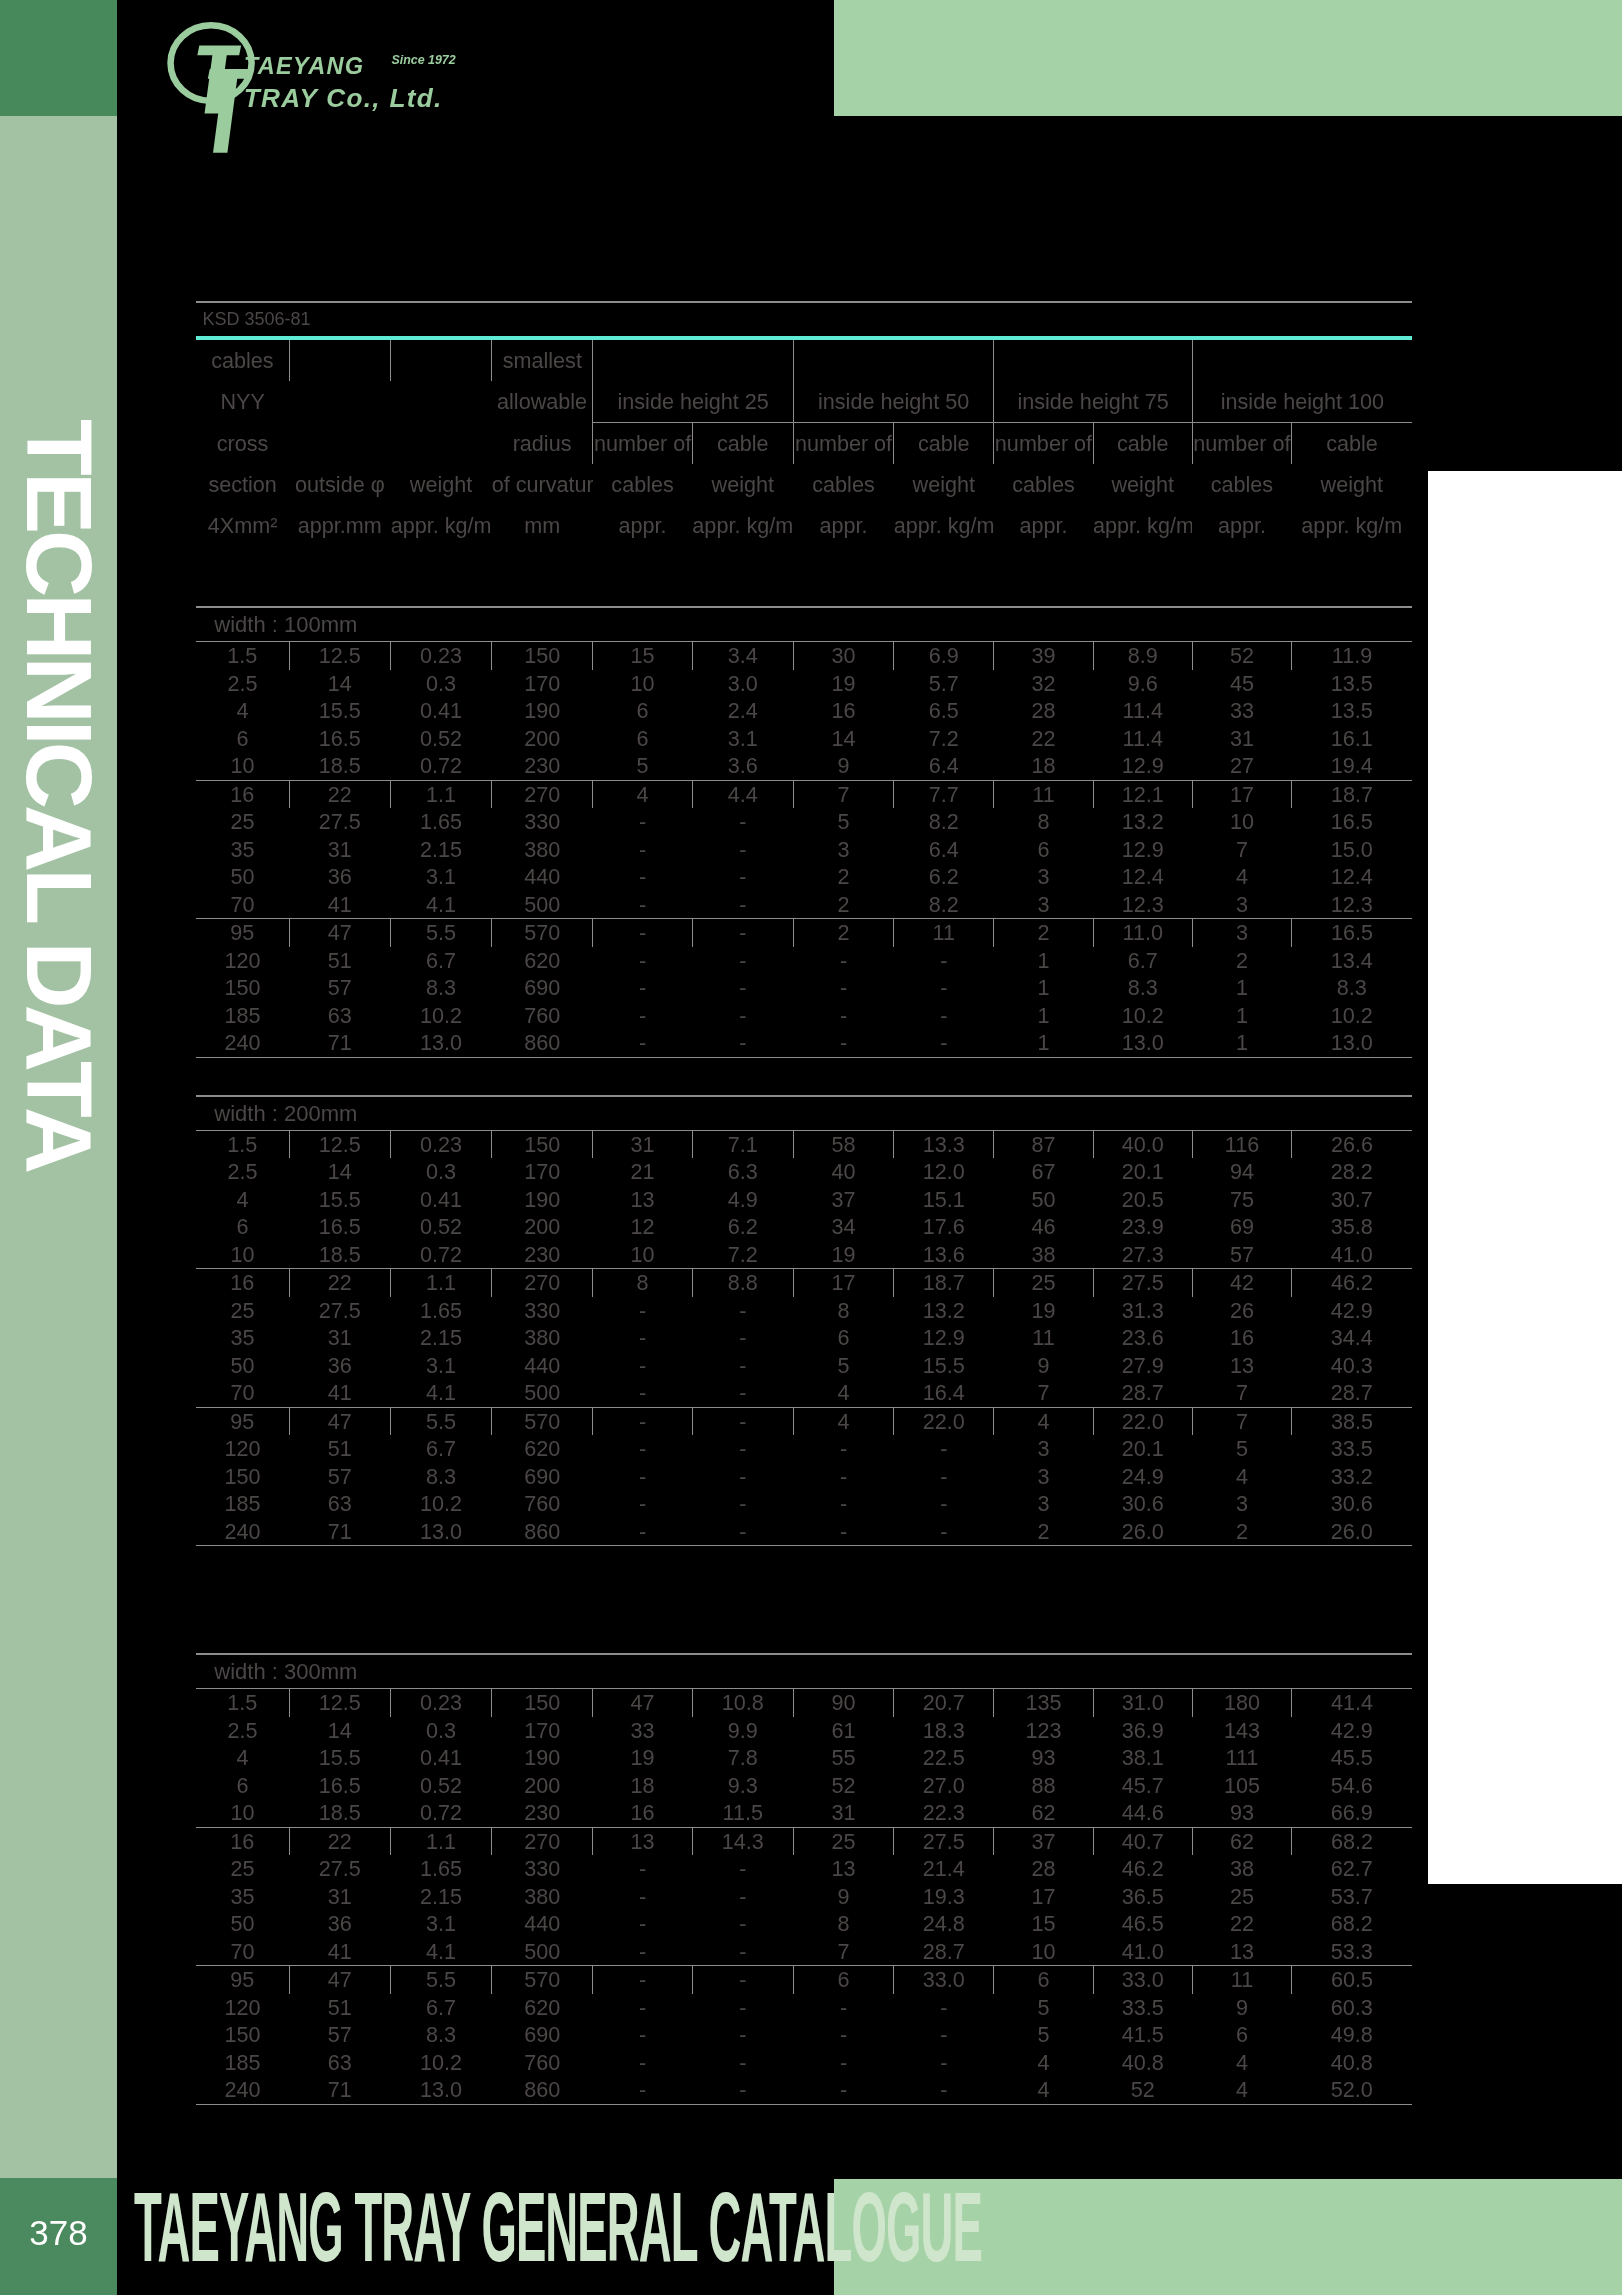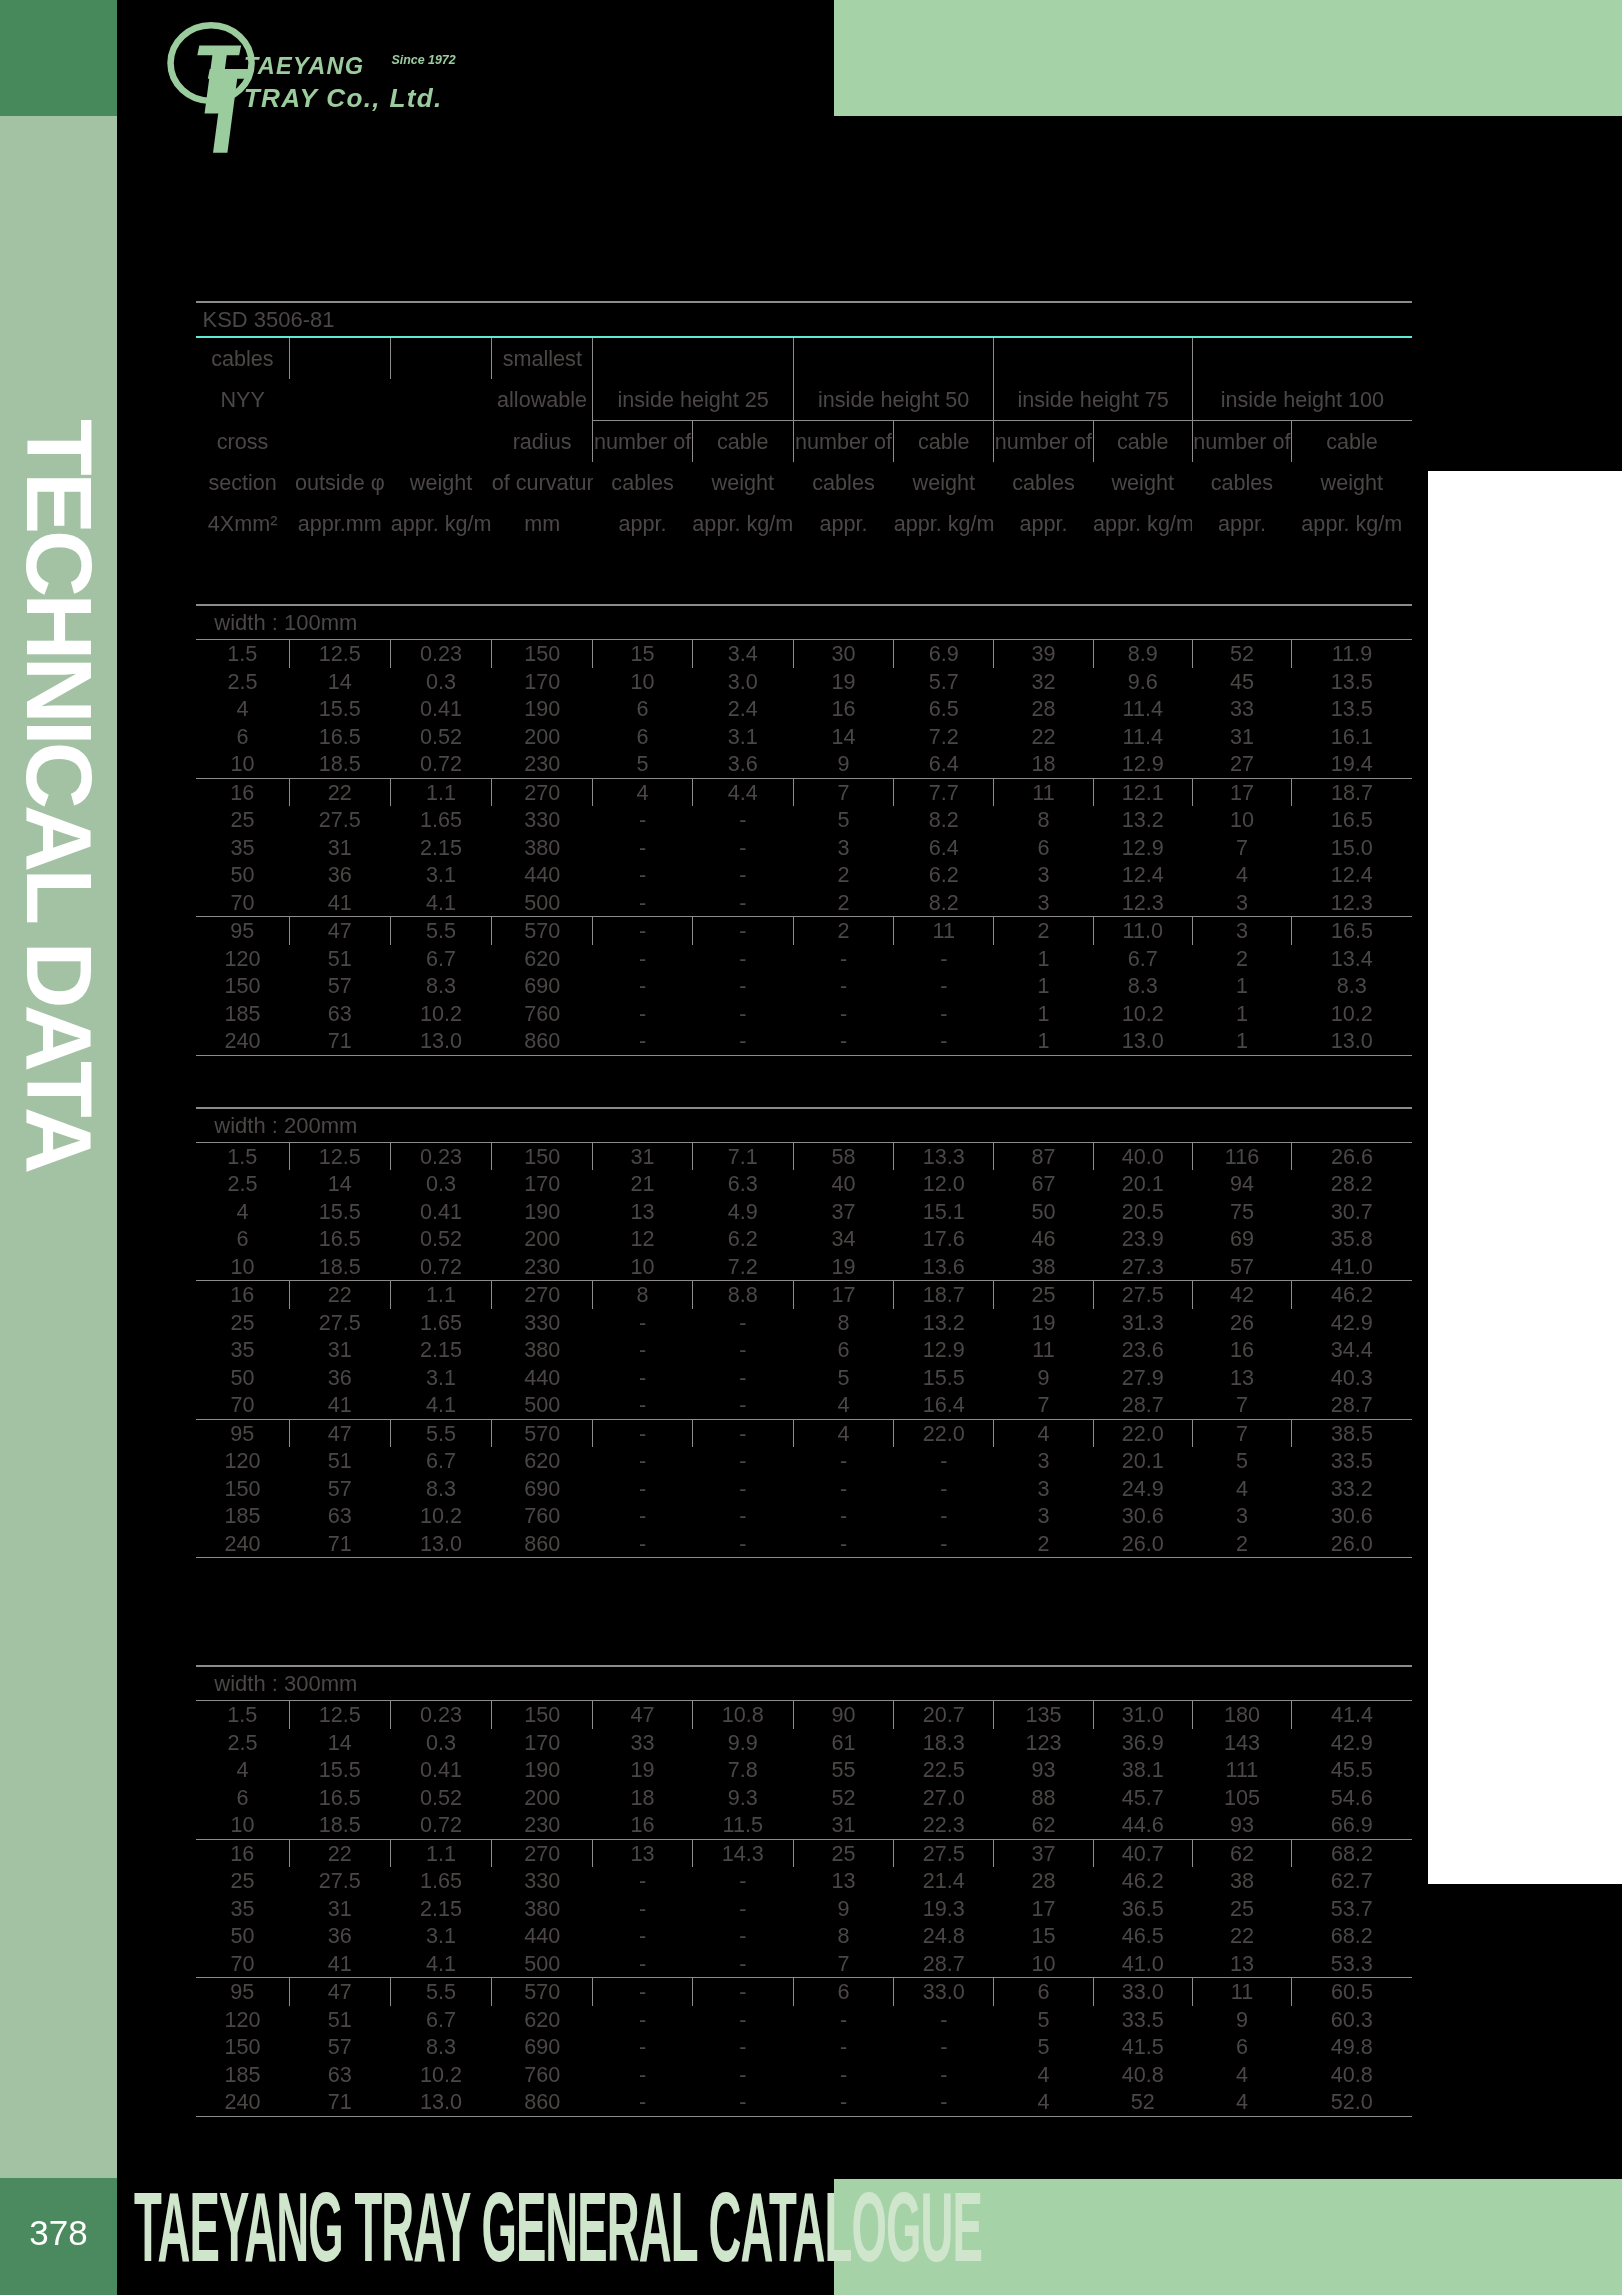--- a/index.html
+++ b/index.html
@@ -25,38 +25,38 @@
   
   .footer-title{position:absolute;left:134px;top:2174px;height:105px;line-height:105px;
       font-size:99px;font-weight:bold;color:#cfe6cd;white-space:nowrap;
       transform:scaleX(0.46);transform-origin:left center;letter-spacing:-2px;}
 
   
   .logo{position:absolute;left:164px;top:14.4px;width:353px;height:144px;}
 
   
   .content{position:absolute;left:196px;top:301px;width:1216px;color:#4c4747;}
-  .ksd-band{border-top:2px solid #8e8b8b;border-bottom:2px solid #5eead4;
-      height:33px;line-height:33px;font-size:22px;padding-left:6.5px;}
+  .ksd-band{border-top:2px solid #8e8b8b;border-bottom:4px solid #5eead4;
+      height:33px;line-height:33px;font-size:18px;padding-left:6.5px;}
 
   table{border-collapse:collapse;table-layout:fixed;width:1216px;}
   td{padding:0;text-align:center;font-size:21.6px;color:#4c4747;overflow:hidden;white-space:nowrap;}
 
   .hdr td{height:41px;line-height:41px;}
   .hdr td.tick{border-left:1.3px solid #8e8b8b;}
   .hdr td.subrule{border-top:1.3px solid #8e8b8b;}
 
   .tbl-label{border-top:2px solid #8e8b8b;height:33px;line-height:33px;
       font-size:22px;padding-left:18.3px;color:#4c4747;}
   .data-table td{height:27.5px;line-height:27.5px;}
   .data-table tr:first-child td{border-top:1.3px solid #8e8b8b;}
   .data-table tr.group-start td + td{border-left:1.3px solid #8e8b8b;}
   .data-table tr.group-end td{border-bottom:1.3px solid #8e8b8b;}
   .sec1{margin-top:60px;}
-  .sec2{margin-top:51px;}
+  .sec2{margin-top:37px;}
   .sec3{margin-top:107px;}
 </style>
 </head>
 <body>
 
 <div class="sidebar"></div>
 <div class="sidebar-top"></div>
 <div class="topright-block"></div>
 <div class="white-block"></div>
 <div class="footer-block"></div>

